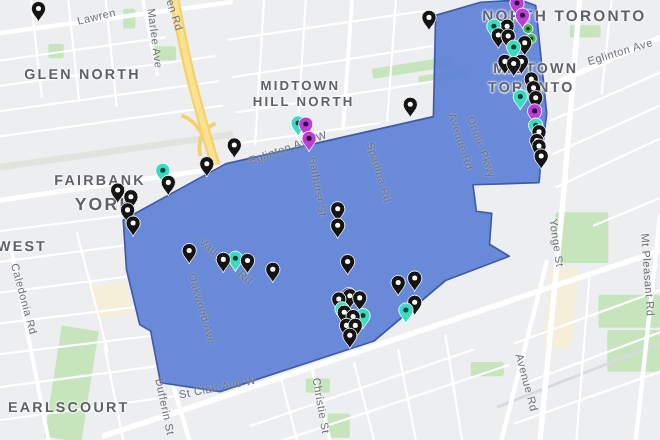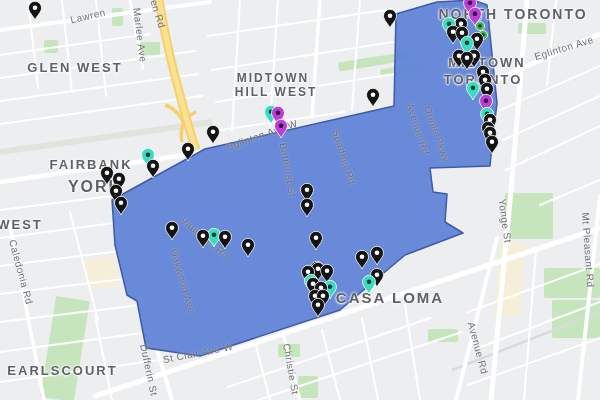--- a/index.html
+++ b/index.html
@@ -107,31 +107,30 @@
       <path d="M158 -5 C164 30 170 60 180 95 C186 118 190 132 196 150" stroke="#f6d06d" stroke-width="9"></path>
       <path d="M165 105 q15 5 22 25" stroke="#f6d06d" stroke-width="3.5"></path>
       <path d="M196 112 q-18 8 -14 30" stroke="#f6d06d" stroke-width="3.5"></path>
       <path d="M158 -5 C164 30 170 60 180 95 C186 118 190 132 196 150" stroke="#fbe291" stroke-width="5"></path>
     </g>
 
     <polygon id="region-polygon" stroke-width="1.5" stroke-linejoin="round" points="112,200 205,149 394,106 396,14 437,2 473,0 487,5 497,103 492,145 490,166 430,168 433,192 447,194 445,222 463,233 405,255 340,310 200,356 146,348 137,301 127,295 115,245" fill="#5b7ed6" fill-opacity="0.9" stroke="#3f5aa8"></polygon>
   </svg>
 
   <div id="labels">
-      <div class="nb-label" style="left: 75px; top: 67px; font-size: 13px;">GLEN WEST</div>
+      <div class="nb-label" style="left: 75px; top: 67px; font-size: 13px;">GLEN NORTH</div>
       <div class="nb-label" style="left: 273px; top: 78px; font-size: 12px;">MIDTOWN</div>
-      <div class="nb-label" style="left: 276px; top: 92px; font-size: 12px;">HILL WEST</div>
+      <div class="nb-label" style="left: 276px; top: 92px; font-size: 12px;">HILL NORTH</div>
       <div class="nb-label" style="left: 513px; top: 14px; font-size: 14px;">NORTH TORONTO</div>
       <div class="nb-label" style="left: 487px; top: 62px; font-size: 13px;">MIDTOWN</div>
       <div class="nb-label" style="left: 483px; top: 79px; font-size: 13px;">TORONTO</div>
       <div class="nb-label" style="left: 91px; top: 164px; font-size: 13px;">FAIRBANK</div>
       <div class="nb-label" style="left: 95px; top: 187px; font-size: 16px;">YORK</div>
       <div class="nb-label" style="left: 20px; top: 224px; font-size: 13px;">WEST</div>
       <div class="nb-label" style="left: 57px; top: 370px; font-size: 13px; padding-left: 11px;">EARLSCOURT</div>
-      <div class="nb-label" style="left: 390px; top: 297px; font-size: 15px;">CASA LOMA</div>
       <div class="st-label" style="left: 88px; top: 16px; transform: translate(-50%, -50%) rotate(-13deg);">Lawren</div>
       <div class="st-label" style="left: 140px; top: 35px; transform: translate(-50%, -50%) rotate(83deg);">Marlee Ave</div>
       <div class="st-label" style="left: 158px; top: 14px; transform: translate(-50%, -50%) rotate(72deg);">en Rd</div>
       <div class="st-label" style="left: 262px; top: 135px; transform: translate(-50%, -50%) rotate(-19deg);">Eglinton Ave W</div>
       <div class="st-label" style="left: 288px; top: 170px; transform: translate(-50%, -50%) rotate(80deg);">Bathurst St</div>
       <div class="st-label" style="left: 344px; top: 157px; transform: translate(-50%, -50%) rotate(73deg);">Spadina Rd</div>
       <div class="st-label" style="left: 564px; top: 48px; transform: translate(-50%, -50%) rotate(-17deg);">Eglinton Ave</div>
       <div class="st-label" style="left: 418px; top: 129px; transform: translate(-50%, -50%) rotate(72deg);">Avenue Rd</div>
       <div class="st-label" style="left: 437px; top: 134px; transform: translate(-50%, -50%) rotate(70deg);">Oriole Pkwy</div>
       <div class="st-label" style="left: 505px; top: 221px; transform: translate(-50%, -50%) rotate(82deg);">Yonge St</div>

